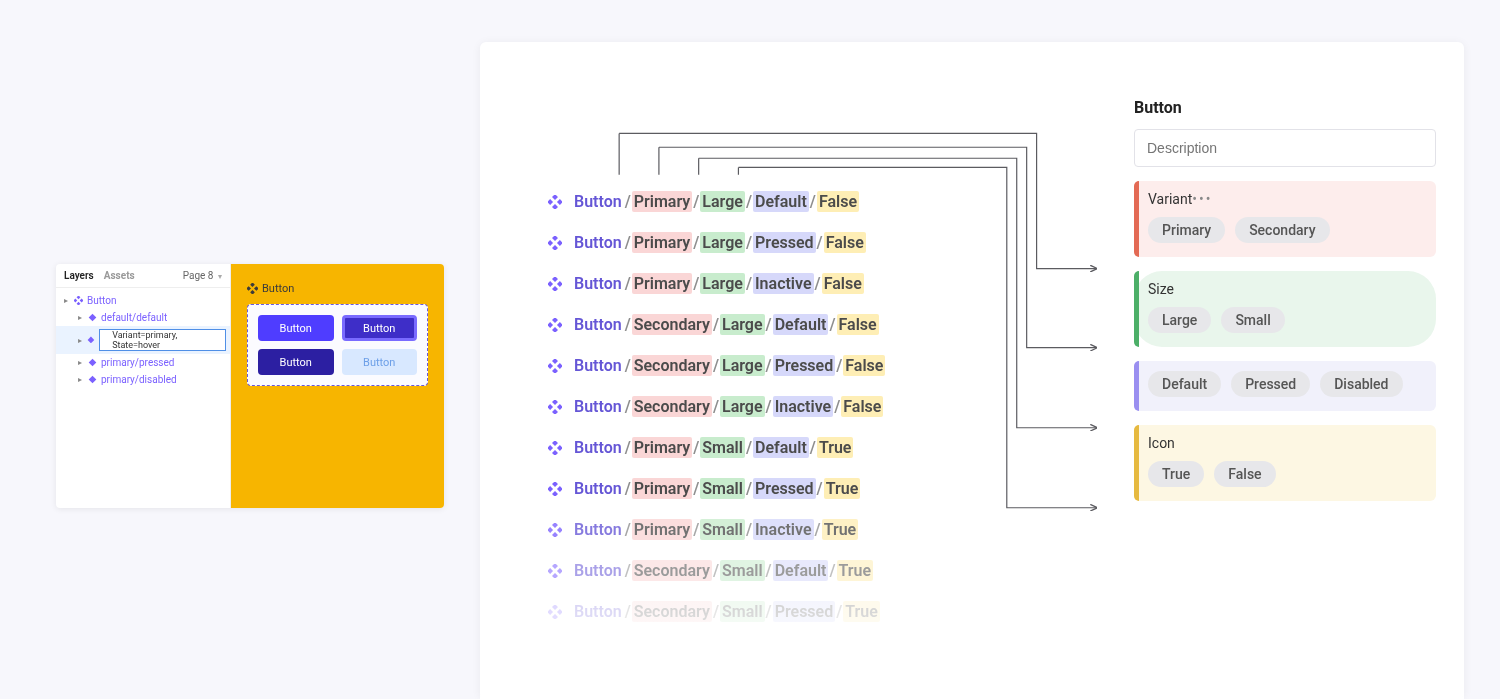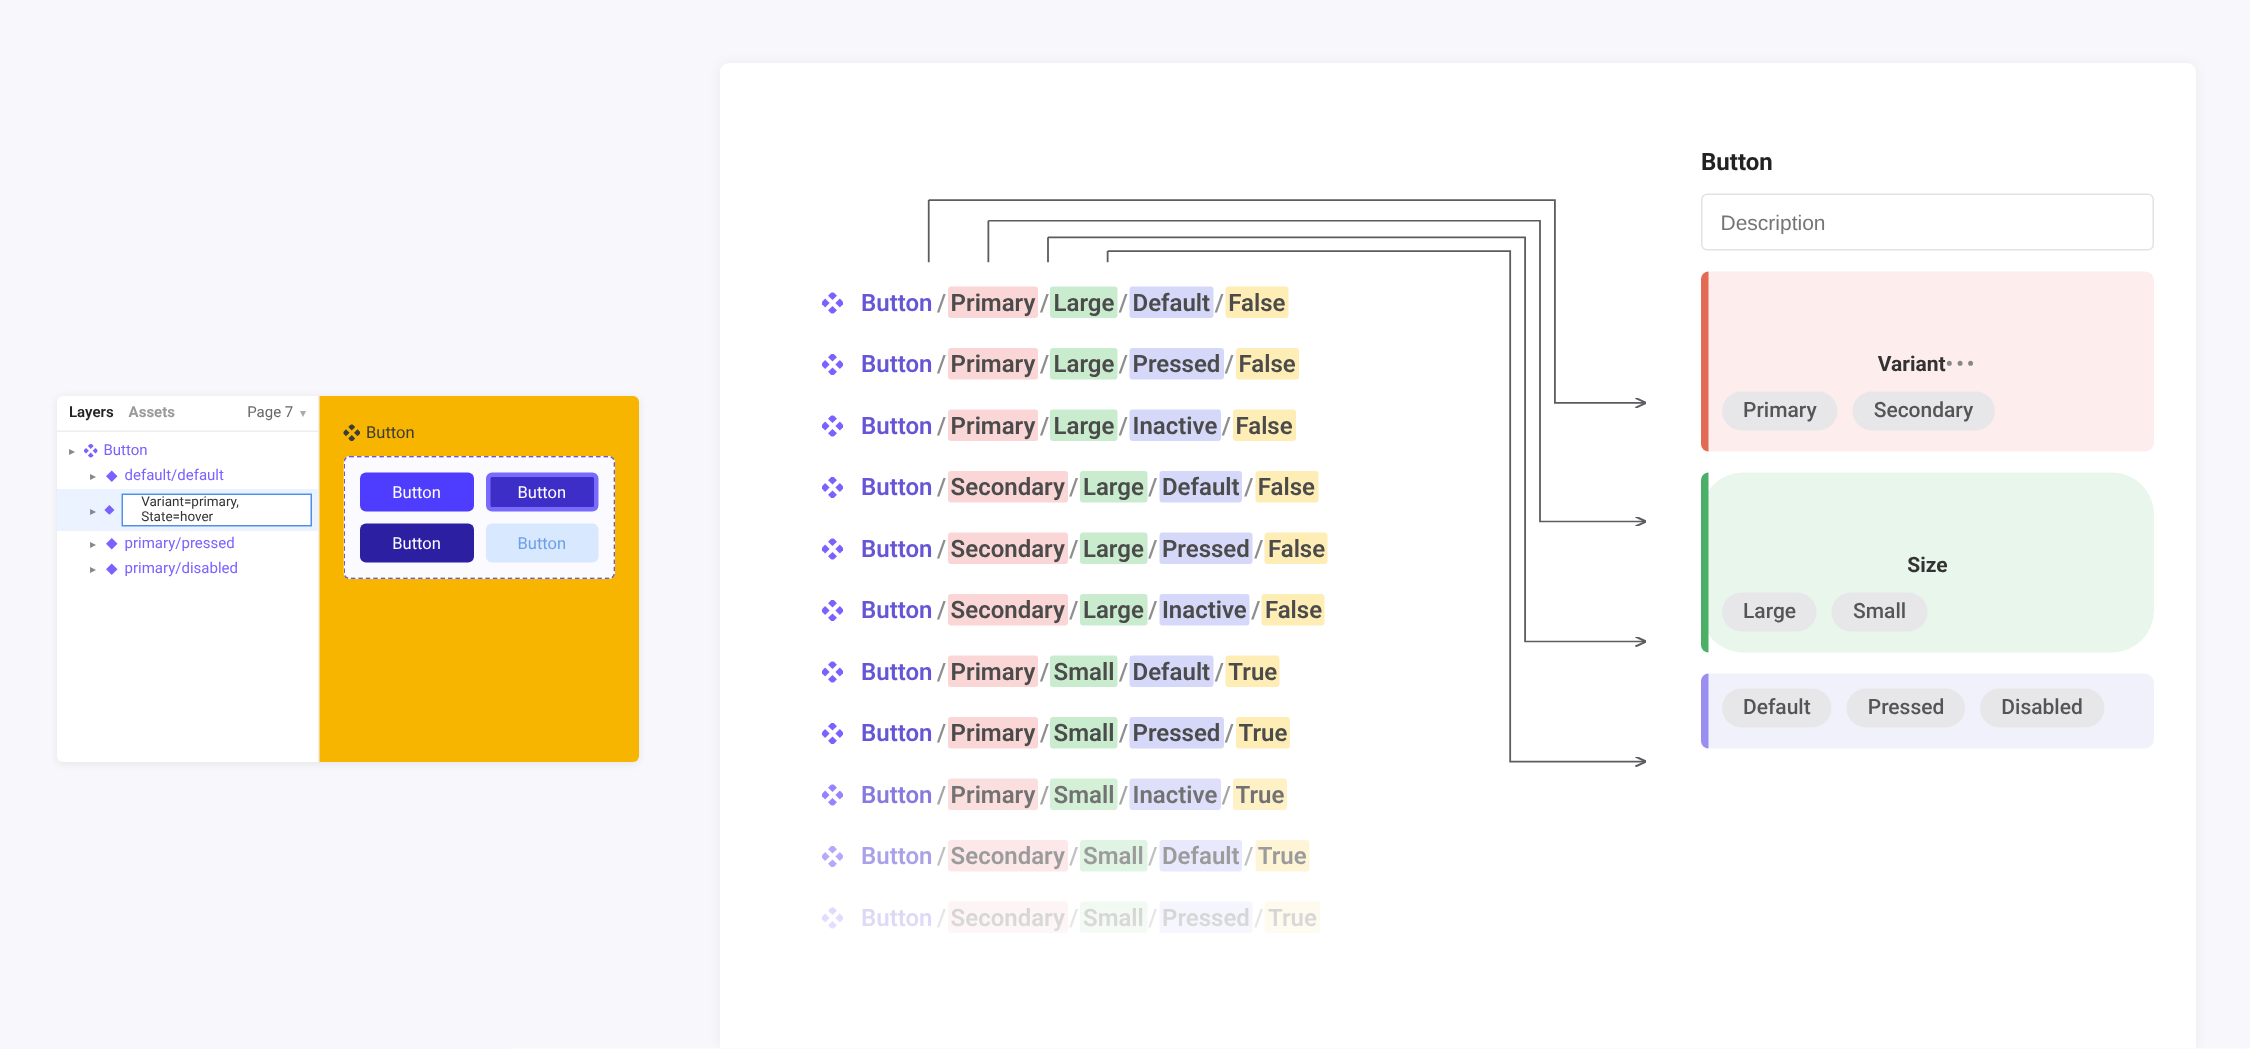--- a/index.html
+++ b/index.html
@@ -10,21 +10,21 @@
     color: #333;
     width: 1500px;
     height: 699px;
     position: relative;
     overflow: hidden;
   }
 
   
   .left-panel {
     position: absolute;
-    left: 38px;
+    left: 56px;
     top: 264px;
     width: 388px;
     height: 244px;
     background: #fff;
     border-radius: 4px;
     box-shadow: 0 1px 6px rgba(0,0,0,0.08);
     display: flex;
     overflow: hidden;
   }
   .lp-layers {
@@ -189,23 +189,23 @@
     margin-top: 14px;
     border-radius: 6px;
     padding: 10px 14px 14px 14px;
     position: relative;
   }
   .prop-card .stripe {
     position: absolute; left:0; top:0; bottom:0; width:5px;
     border-radius: 6px 0 0 6px;
   }
   .prop-card h4 {
-    font-size: 14px; font-weight: 700; color:#333;
+    font-size: 14px; font-weight: 400; color:#333;
     margin-bottom: 10px;
-    display:flex; justify-content:center; align-items:center;margin-top:44px;
+    display:flex; justify-content:flex-start; align-items:center;
   }
   .prop-card .dots { color:#888; letter-spacing:2px; font-size:14px; cursor:pointer; }
   .pills { display:flex; flex-wrap:wrap; gap:10px; }
   .pill {
     background: #e7e7ea;
     color: #555;
     padding: 5px 14px;
     border-radius: 14px;
     font-size: 14px;
     font-weight: 500;
@@ -236,21 +236,21 @@
 <body>
 
 <div class="left-panel">
   <div class="lp-layers">
     <div class="lp-tabs">
       <div class="tabs">
         <span class="lp-tab active">Layers</span>
         <span class="lp-tab">Assets</span>
       </div>
       <span class="lp-page">
-        <span>Page 7</span>
+        <span>Page 8</span>
         <span class="chev">▾</span>
       </span>
     </div>
     <div class="lp-tree">
       <div class="lp-row">
         <span class="caret">▸</span>
         <span class="comp-icon">
           <svg viewBox="0 0 10 10">
               <g fill="#7b61ff">
                 <rect x="3.5" y="0" width="3" height="3" transform="rotate(45 5 1.5)"></rect>
@@ -511,18 +511,28 @@
             </div>
           </div>
           <div class="prop-card card-state">
             <div class="stripe"></div>
             <div class="pills">
               <span class="pill">Default</span>
               <span class="pill">Pressed</span>
               <span class="pill">Disabled</span>
             </div>
           </div>
+          <div class="prop-card card-icon">
+            <div class="stripe"></div>
+            <h4>
+              <span>Icon</span>
+            </h4>
+            <div class="pills">
+              <span class="pill">True</span>
+              <span class="pill">False</span>
+            </div>
+          </div>
         </div>
     </div>
 
     <div class="fade"></div>
   </div>
 </div>
 
 </body></html>

